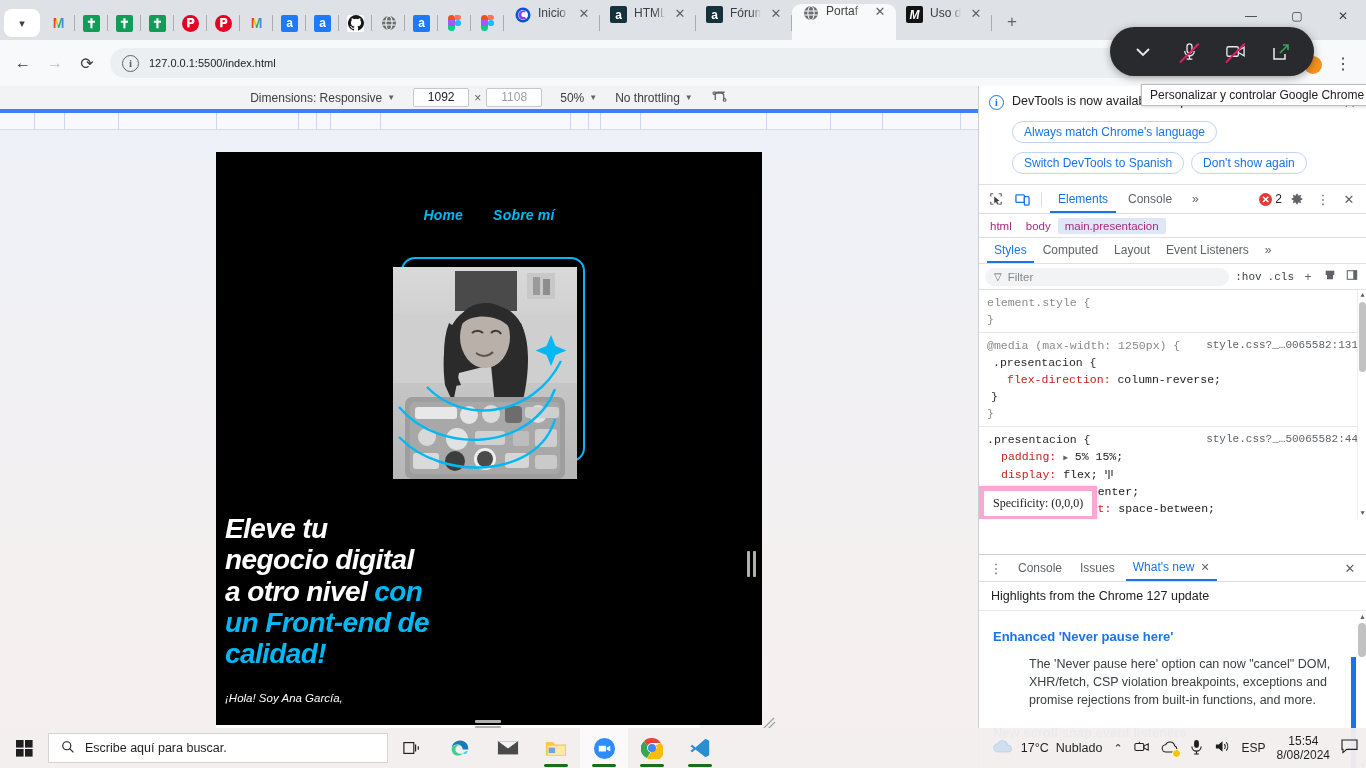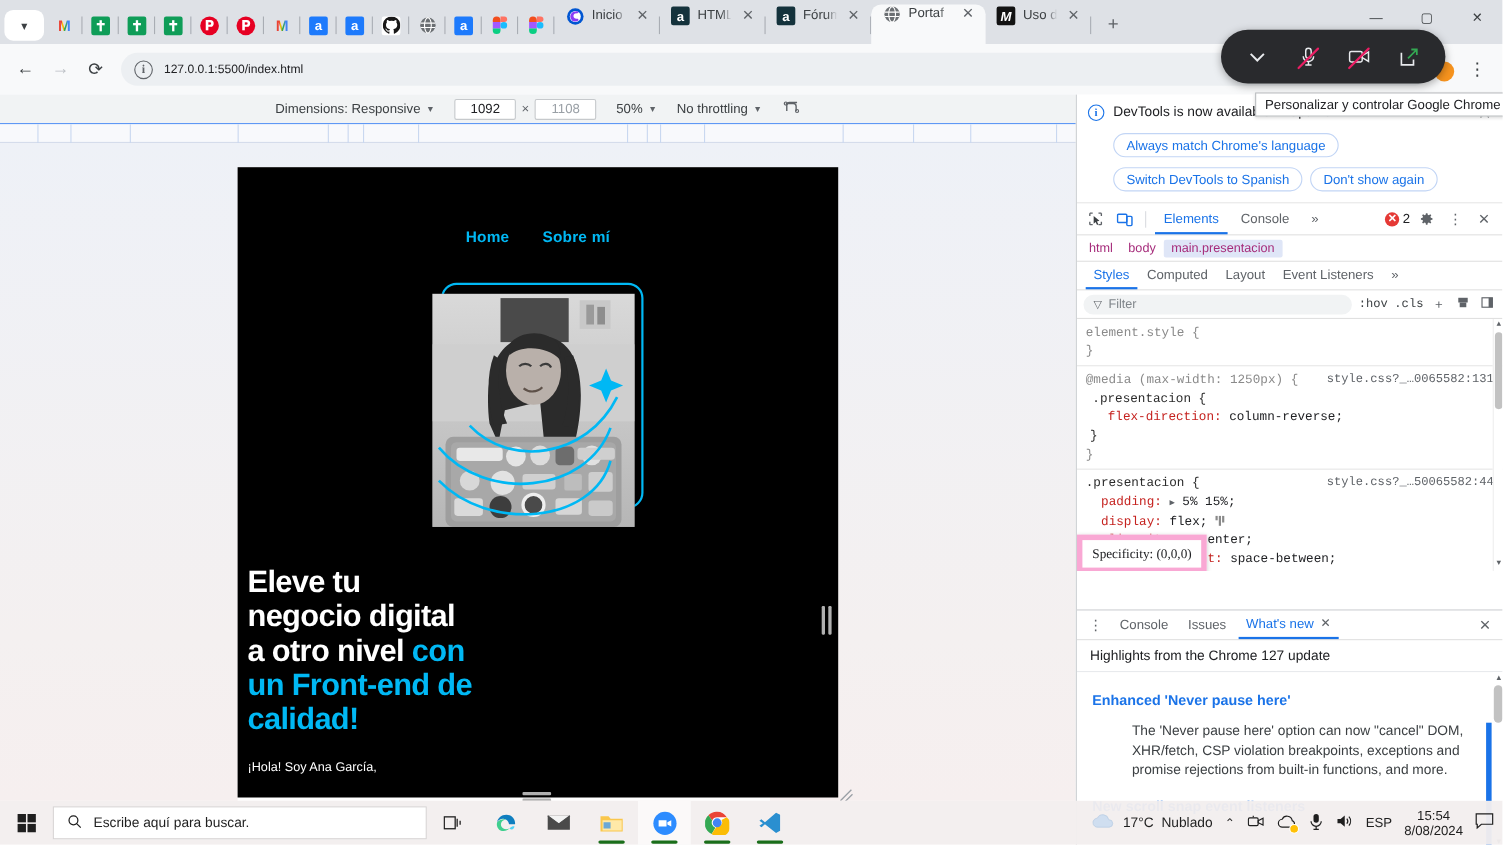--- a/index.html
+++ b/index.html
@@ -107,21 +107,21 @@
     width: 17px; height: 17px; border-radius: 50%; border: 1.4px solid #5f6368;
     font-size: 11px; color: #5f6368; display:flex; align-items:center;
     justify-content:center; font-family: "Liberation Serif", serif; font-weight: bold;
   }
   .omnibox .url { font-size: 11px; color: #202124; }
   .tb-right { display: flex; align-items: center; gap: 2px; margin-left: auto; }
 
   
   .device-toolbar {
     position: absolute; left: 0; top: 86px; width: 978px; height: 27px;
-    background: #f1f3f4; border-bottom: 1px solid #3b82f6;
+    background: #f1f3f4; border-bottom: 4px solid #3b82f6;
     display: flex; align-items: center; justify-content: center; gap: 18px;
     font-size: 12px; color: #3c4043;
   }
   .dt-item { display: flex; align-items: center; gap: 5px; white-space: nowrap; }
   .dim-input {
     width: 56px; height: 19px; background: #fff; border: 1px solid #c6c9cc;
     border-radius: 2px; font-size: 12px; color: #202124;
     text-align: center; line-height: 17px;
   }
   .dim-input.placeholder { color: #9aa0a6; }
@@ -141,20 +141,21 @@
 
   
   .viewport-area {
     position: absolute; left: 0; top: 130px; width: 978px; height: 598px;
     background: linear-gradient(180deg,#eef1f7 0%, #f4f0f0 75%, #f6efef 100%);
     overflow: hidden;
   }
   .device-frame {
     position: absolute; left: 216px; top: 22px; width: 484px; height: 579px;
     background: #fff;
+    font-style: italic;
   }
   .page {
     position: absolute; left: 0; top: 0; width: 546px; height: 573px;
     background: #000; overflow: hidden;
   }
   .page-nav {
     display: flex; gap: 30px; justify-content: center; padding-top: 55px;
   }
   .page-nav a { font-size: 14px; font-weight: bold; color: #00b8f4;
     text-decoration: none; letter-spacing: .2px; }

